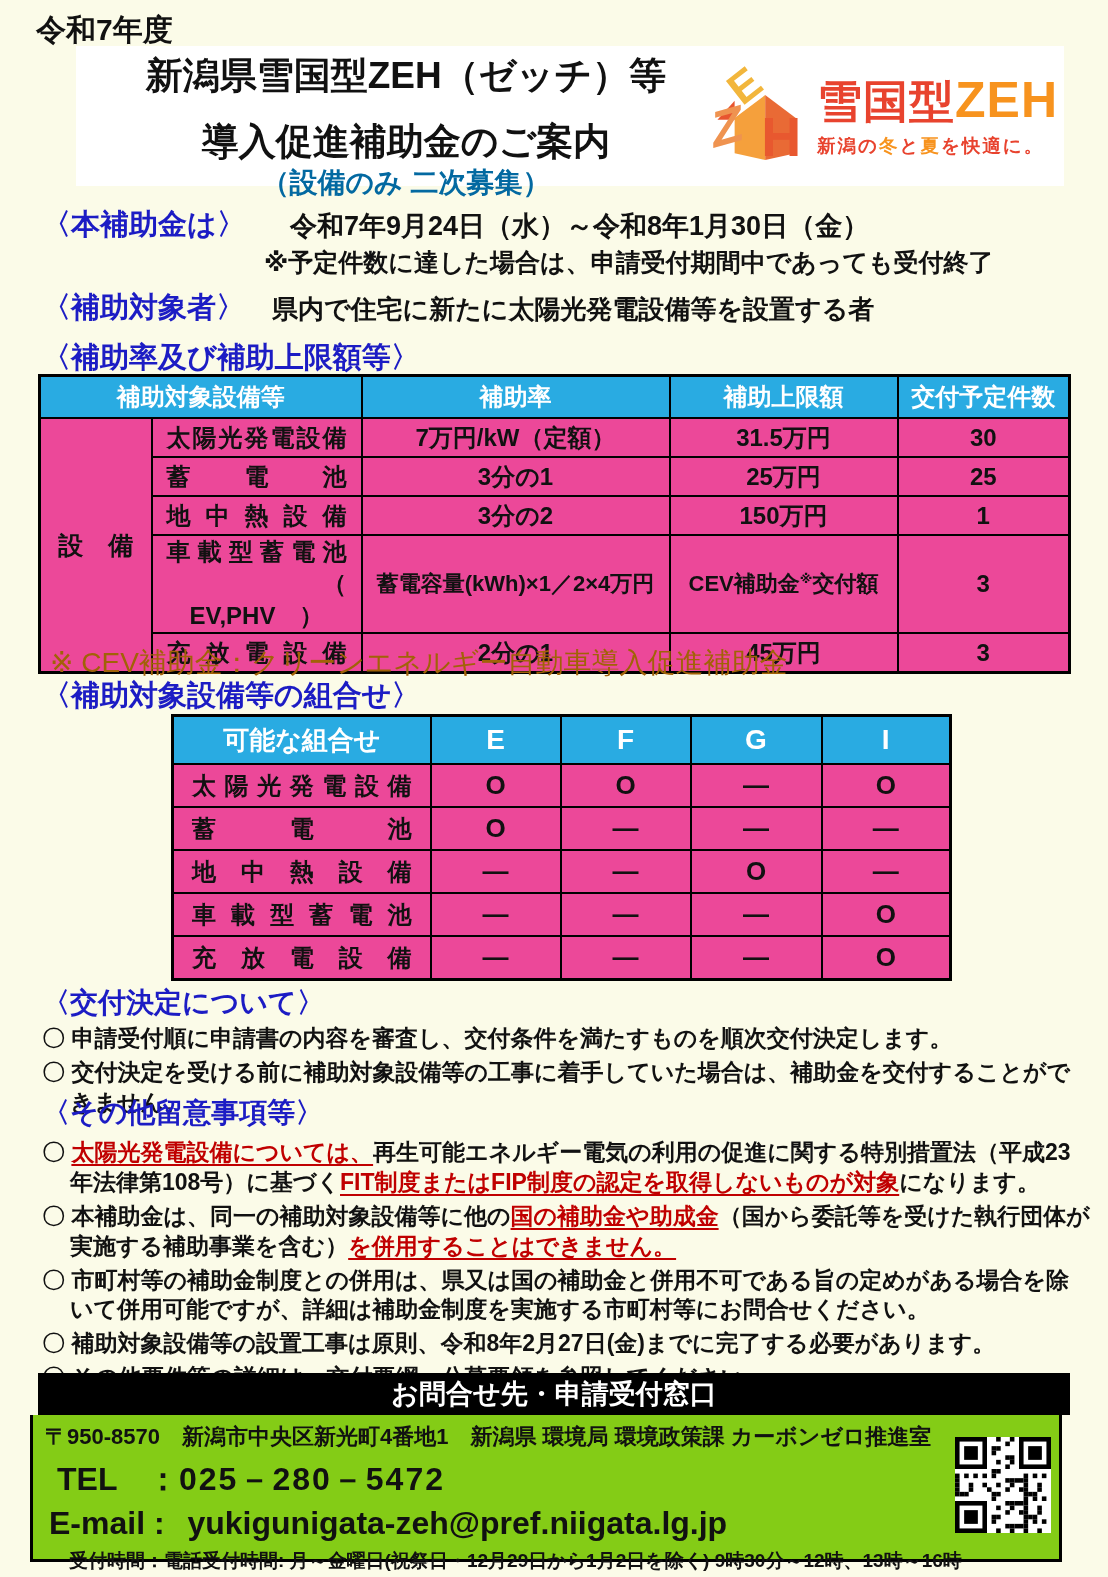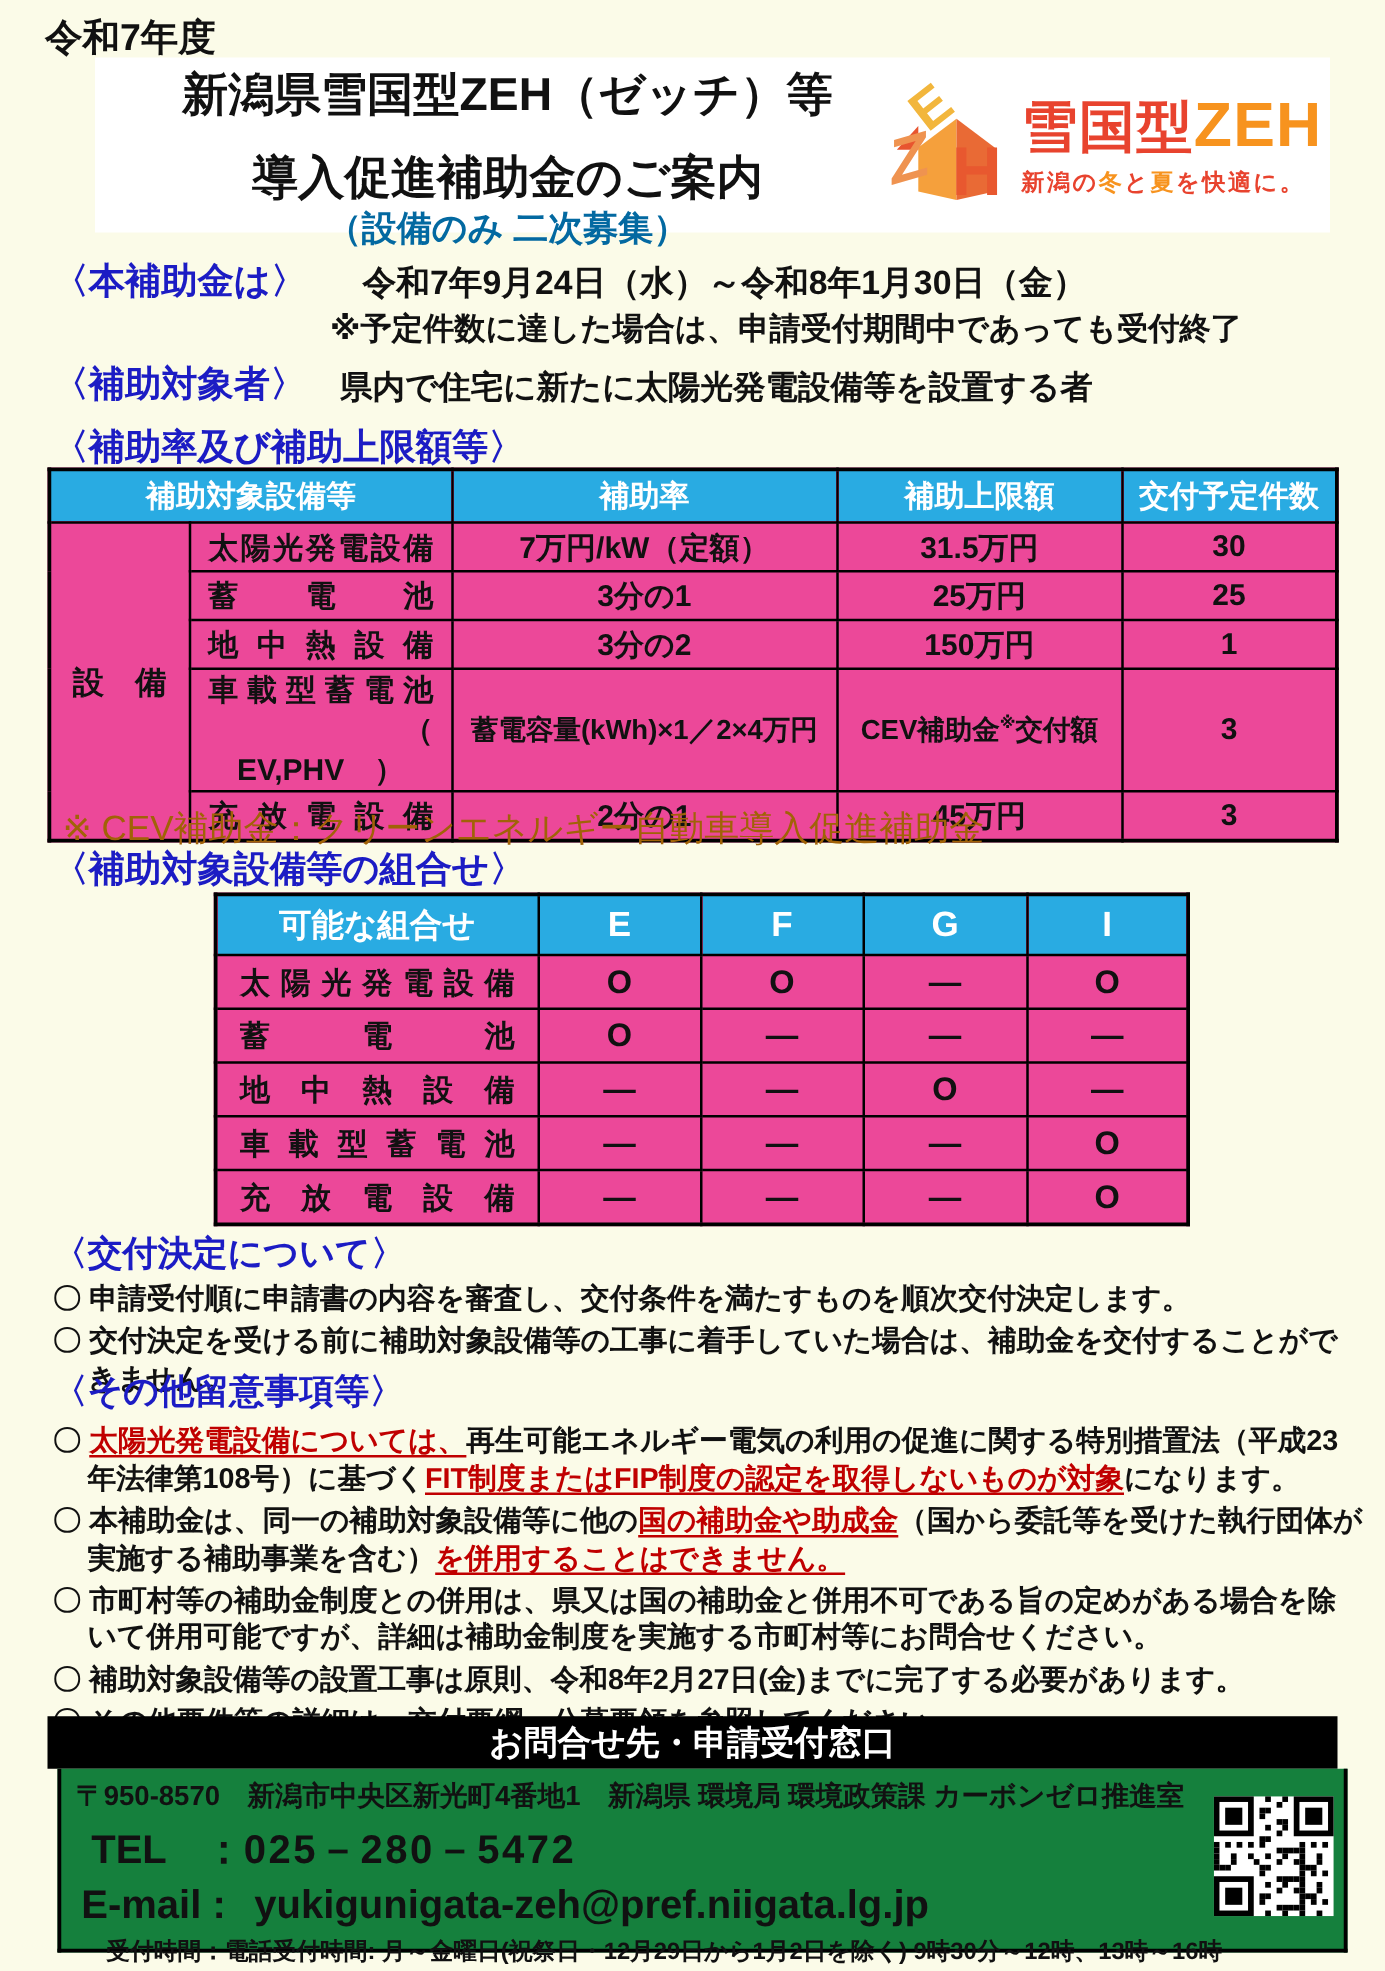--- a/index.html
+++ b/index.html
@@ -47,21 +47,21 @@
   #table2 td.jlabel{text-align:justify;text-align-last:justify;padding:0 18px;font-size:24px;}
 
   .footnote{position:absolute;left:50px;top:644px;font-size:28px;color:#a16207;}
 
   .list{position:absolute;left:42px;width:1050px;color:#111;}
   .list p{margin:0 0 4px 0;font-size:23px;font-weight:bold;line-height:1.3;padding-left:28px;text-indent:-28px;}
   .seg-r{color:#c00000;text-decoration:underline;text-decoration-color:#c00000;text-decoration-thickness:2px;text-underline-offset:4px;}
 
   .f-bar{position:absolute;left:38px;top:1373px;width:1032px;height:42px;background:#000;color:#fff;
          font-size:27px;font-weight:bold;display:flex;align-items:center;justify-content:center;}
-  .f-box{position:absolute;left:46px;top:1415px;width:1026px;height:144px;background:#15803d;border:3px solid #000;border-top:none;}
+  .f-box{position:absolute;left:30px;top:1415px;width:1026px;height:144px;background:#84cc16;border:3px solid #000;border-top:none;}
   .addr{font-size:22px;font-weight:bold;color:#111;padding:7px 0 0 12px;white-space:nowrap;}
   .telline{font-size:32px;font-weight:bold;color:#111;padding:6px 0 0 24px;display:flex;align-items:baseline;}
   .telline .tl{width:90px;}
   .telline .tn{letter-spacing:2px;}
   .emline{font-size:32px;font-weight:bold;color:#111;padding:3px 0 0 16px;}
   .hours{font-size:19px;font-weight:bold;color:#111;padding:6px 0 0 36px;}
   #qr{position:absolute;right:8px;top:22px;}
 </style>
 </head>
 <body>

